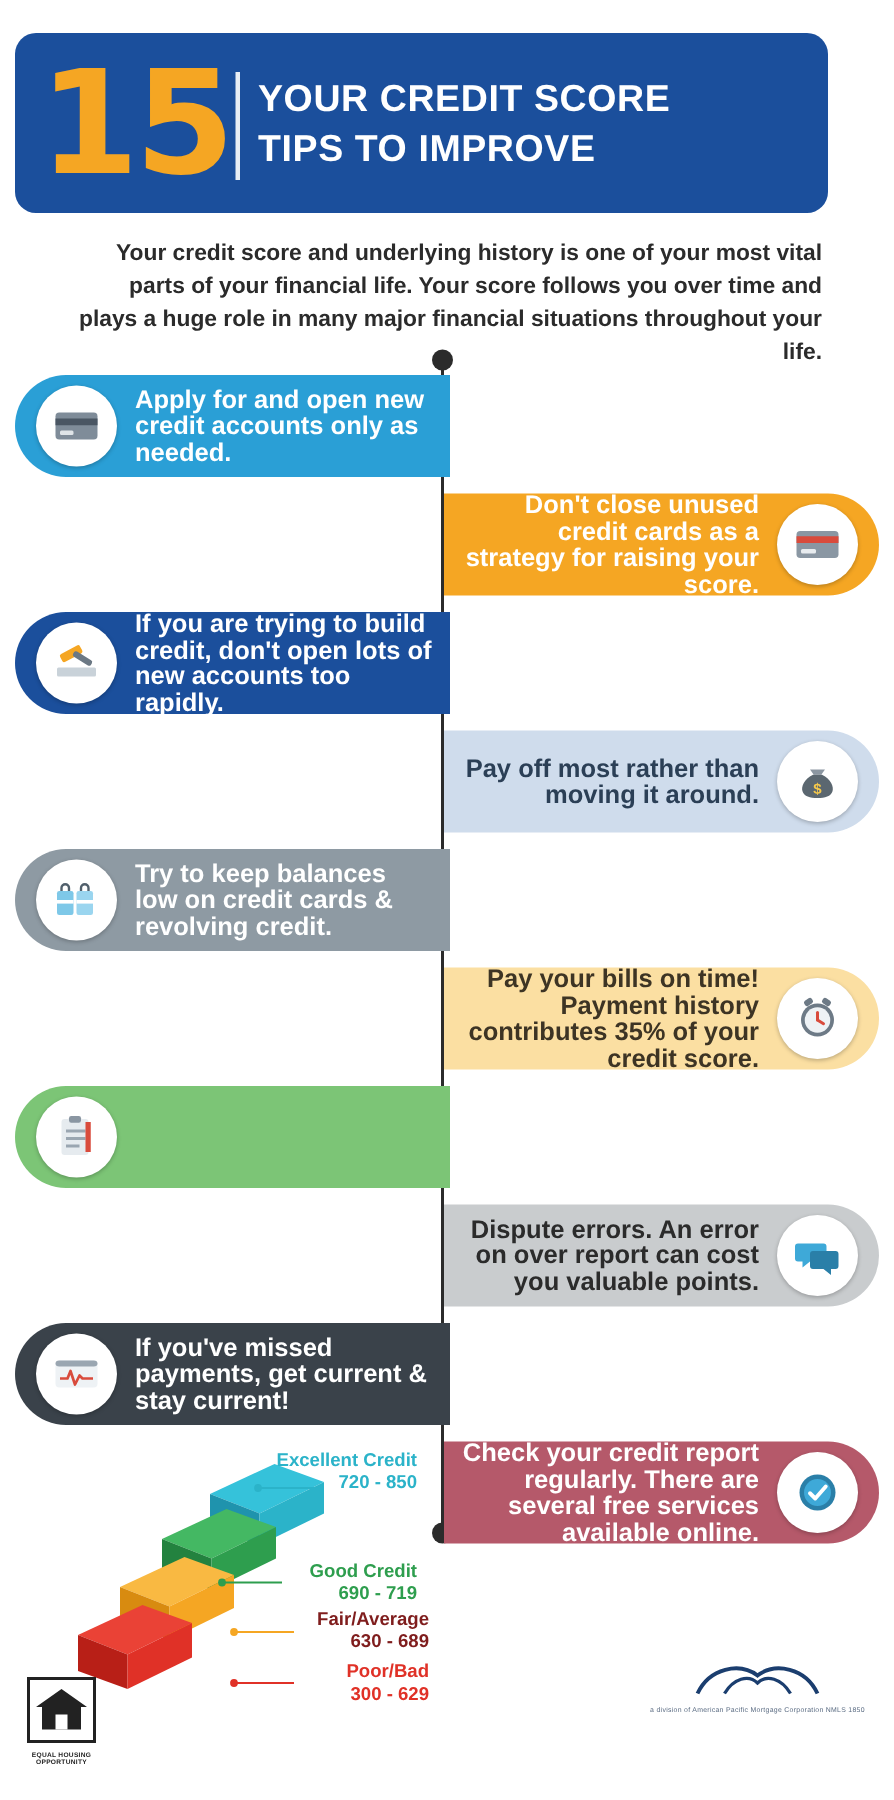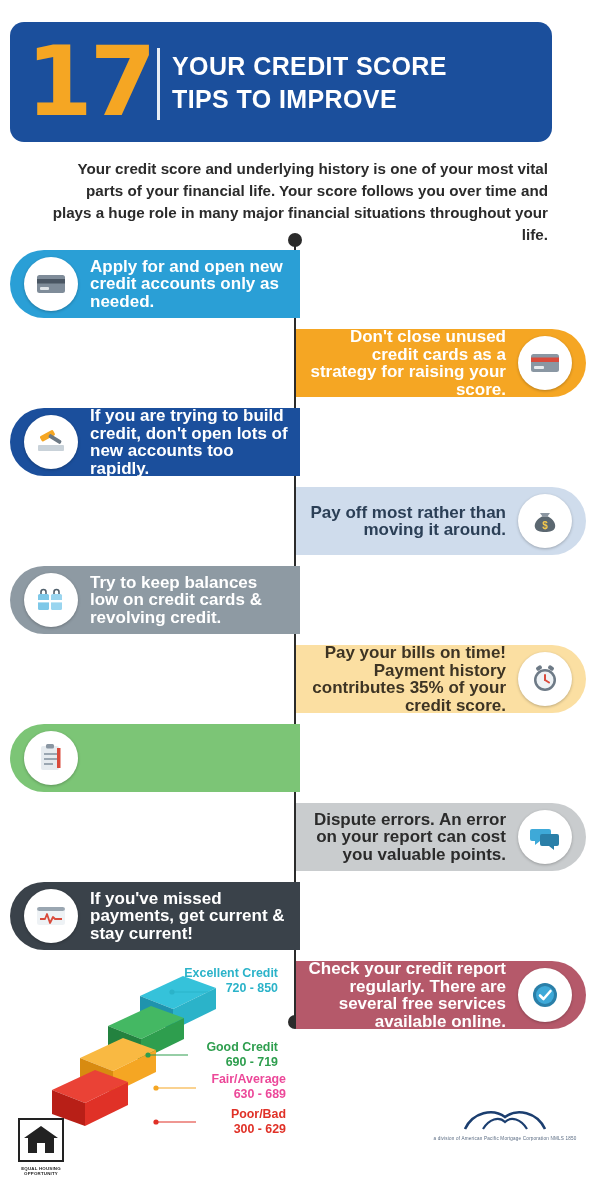--- a/index.html
+++ b/index.html
@@ -154,21 +154,21 @@
     letter-spacing: .2px;
     margin-top: 2px;
   }
 </style>
 </head>
 <body>
 
 <div id="page">
 
   <div class="header">
-    <div class="ten">17</div>
+    <div class="ten">15</div>
     <div class="divider"></div>
     <div class="htxt">
       <div>YOUR CREDIT SCORE</div>
       <div>TIPS TO IMPROVE</div>
     </div>
   </div>
 
   <div class="intro">Your credit score and underlying history is one of your most vital parts of your financial life. Your score follows you over time and plays a huge role in many major financial situations throughout your life.</div>
 
   <div class="dot top"></div>
@@ -254,21 +254,21 @@
           </svg>
         </div>
       </div>
       <div class="tip right" style="top: 803px; background: rgb(201, 204, 206);">
         <div class="badge">
           <svg width="34" height="34" viewBox="0 0 34 34">
             <path d="M4 9 h17 a2 2 0 0 1 2 2 v8 a2 2 0 0 1 -2 2 h-9 l-5 4 v-4 h-3 a2 2 0 0 1 -2 -2 v-8 a2 2 0 0 1 2 -2z" fill="#3ea9d8"></path>
             <path d="M14 14 h15 a2 2 0 0 1 2 2 v8 a2 2 0 0 1 -2 2 h-3 v4 l-5 -4 h-7 a2 2 0 0 1 -2 -2 v-8 a2 2 0 0 1 2 -2z" fill="#2a7fa8"></path>
           </svg>
         </div>
-        <div class="txt" style="color: rgb(43, 43, 43);">Dispute errors. An error on your report can cost you valuable points.</div>
+        <div class="txt" style="color: rgb(43, 43, 43);">Dispute errors. An error on over report can cost you valuable points.</div>
       </div>
       <div class="tip left" style="top: 882px; background: rgb(58, 66, 74);">
         <div class="badge">
           <svg width="34" height="34" viewBox="0 0 34 34">
             <rect x="3" y="8" width="28" height="18" rx="2.5" fill="#eef2f5"></rect>
             <rect x="3" y="8" width="28" height="4" rx="2.5" fill="#9aa6b1"></rect>
             <path d="M6 20 h5 l2 -5 l3 9 l3 -6 l2 2 h7" fill="none" stroke="#d94b3c" stroke-width="1.8" stroke-linejoin="round"></path>
           </svg>
         </div>
         <div class="txt" style="color: rgb(255, 255, 255);">If you've missed payments, get current &amp; stay current!</div>
@@ -315,21 +315,21 @@
     </svg>
 
     <div class="lbl" style="left:140px; top:36px; width:138px; color:#2bb3c9;">
       <div class="l1">Excellent Credit</div>
       <div class="l2">720 - 850</div>
     </div>
     <div class="lbl" style="left:150px; top:110px; width:128px; color:#2e9e4e;">
       <div class="l1">Good Credit</div>
       <div class="l2">690 - 719</div>
     </div>
-    <div class="lbl" style="left:158px; top:142px; width:128px; color:#ec4899;">
+    <div class="lbl" style="left:158px; top:142px; width:128px; color:#7f1d1d;">
       <div class="l1">Fair/Average</div>
       <div class="l2">630 - 689</div>
     </div>
     <div class="lbl" style="left:158px; top:177px; width:128px; color:#e03127;">
       <div class="l1">Poor/Bad</div>
       <div class="l2">300 - 629</div>
     </div>
   </div>
 
   <div class="eho">

